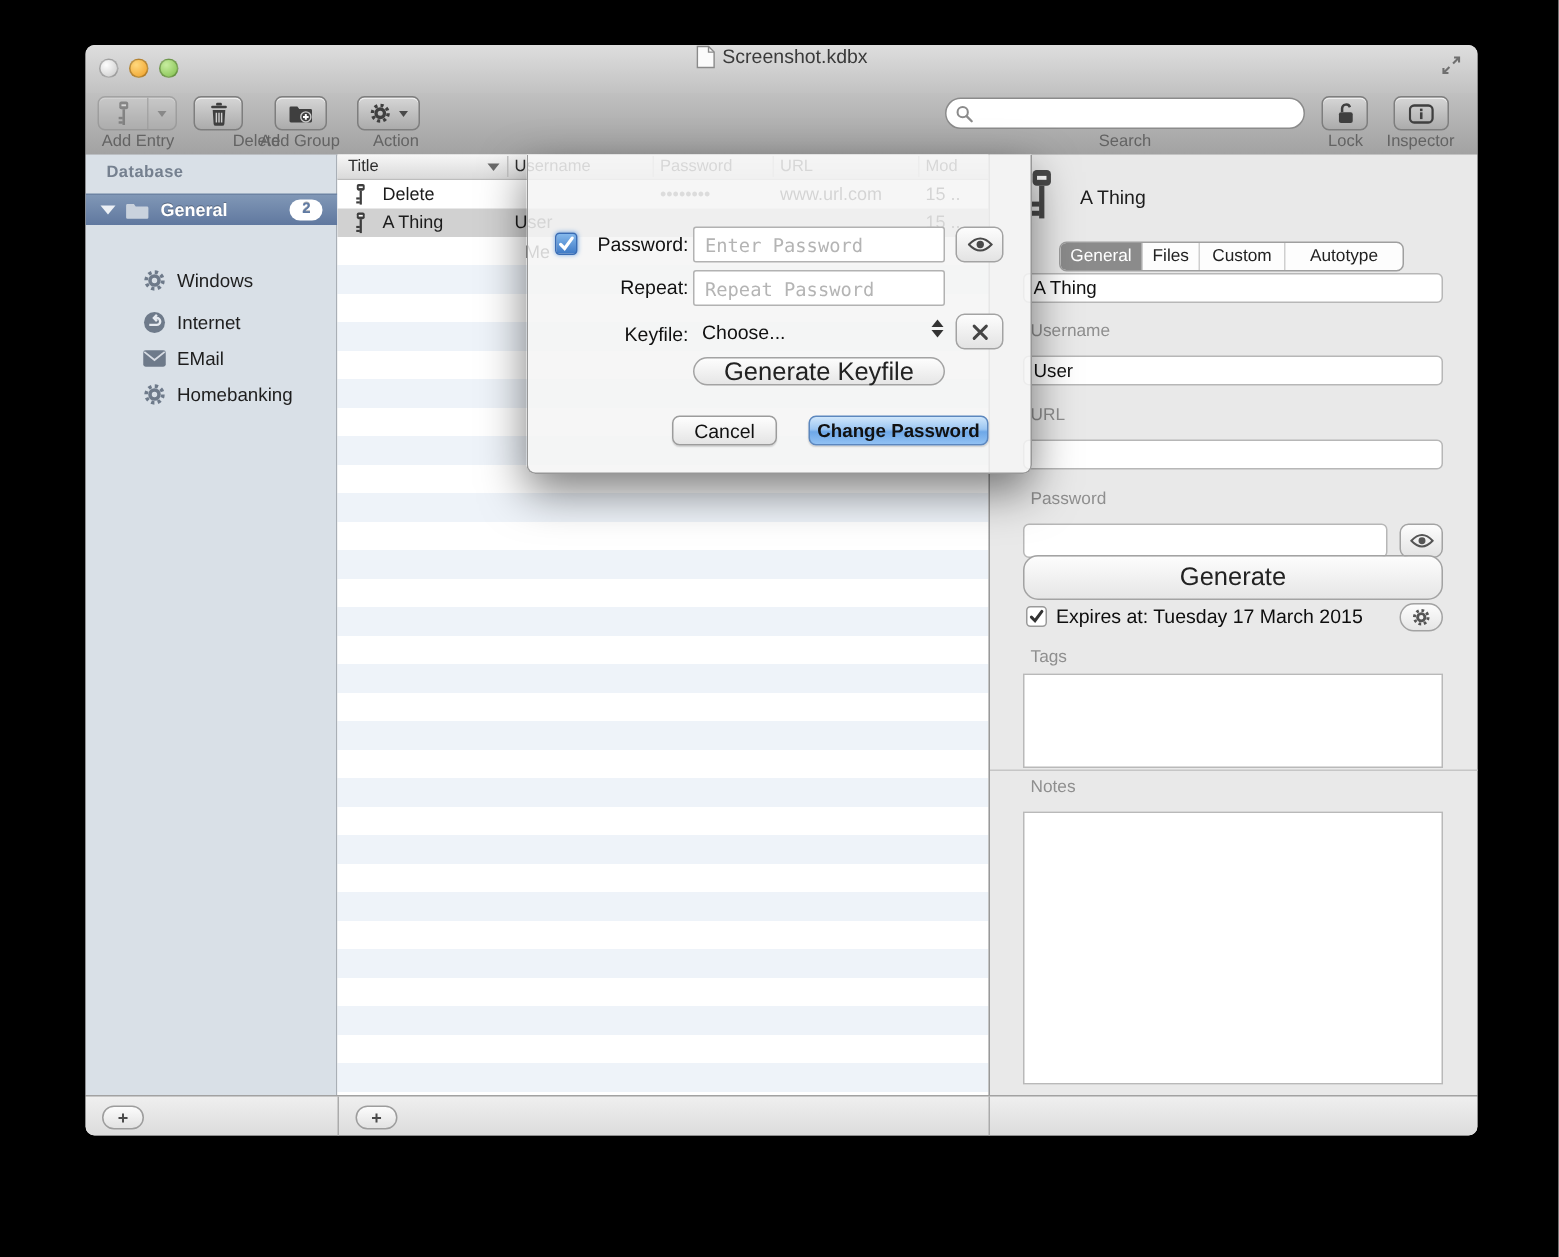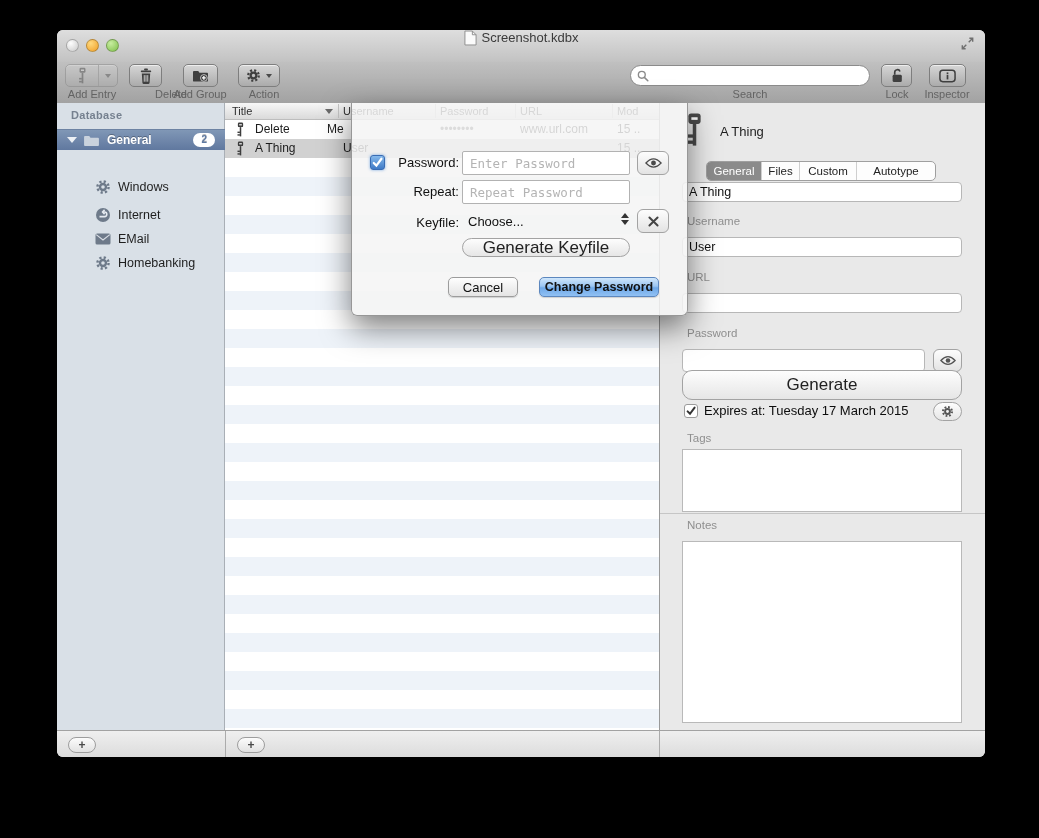--- a/index.html
+++ b/index.html
@@ -312,21 +312,21 @@
         <span class="th" style="left:295px;">URL</span>
         <span class="th-sep" style="left:387px;"></span>
         <span class="th" style="left:392px;">Mod</span>
       </div>
       <div id="tbody" class="abs">
         <div class="trow" style="top:0;">
           <svg class="keyico">
               <use href="#i-key"></use>
             </svg>
           <span class="cell" style="left:30px;">Delete</span>
-          <span class="cell" style="left:102px;">Me</span>
+          <span class="cell" style="left:125px;margin-top:39px;">Me</span>
           <span class="cell" style="left:215px;color:#555;">••••••••</span>
           <span class="cell" style="left:295px;">www.url.com</span>
           <span class="cell" style="left:392px;">15 ..</span>
         </div>
         <div class="trow rowsel" style="top:19px;">
           <svg class="keyico">
               <use href="#i-key"></use>
             </svg>
           <span class="cell" style="left:30px;">A Thing</span>
           <span class="cell" style="left:118px;">User</span>

